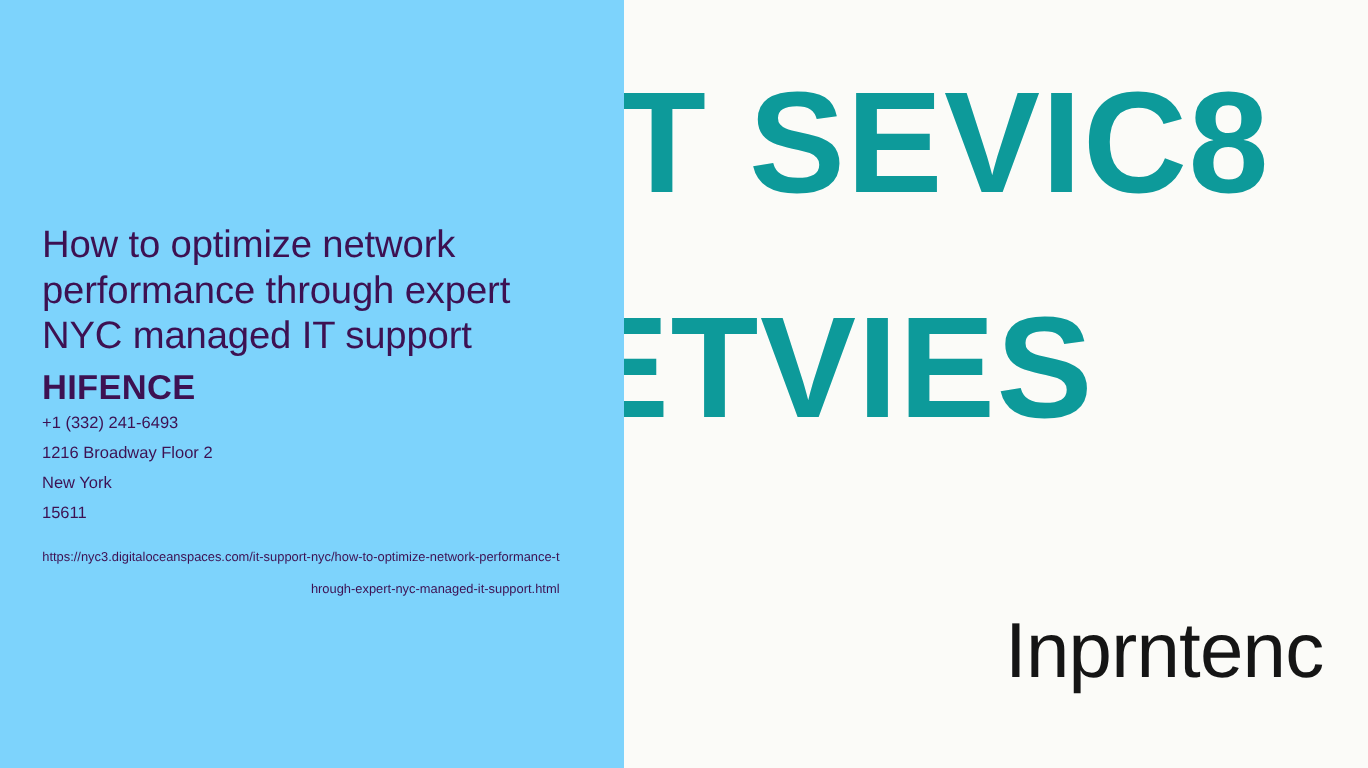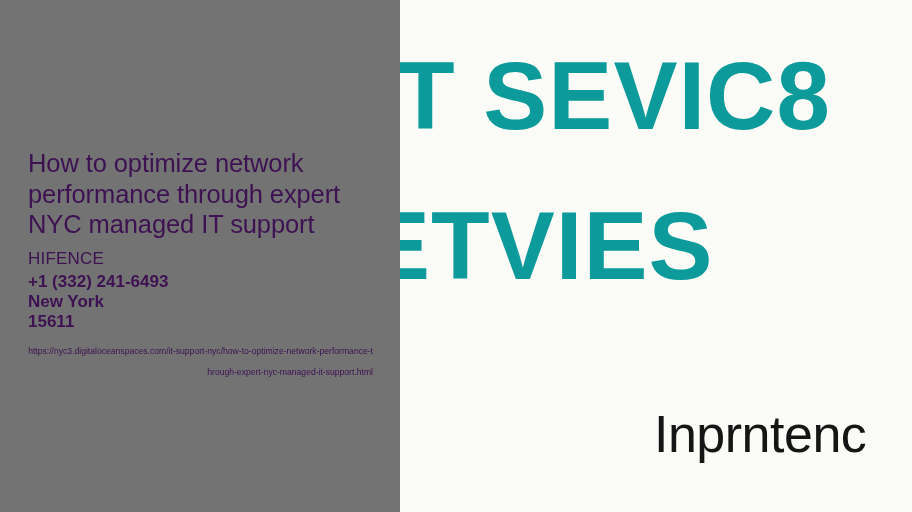--- a/index.html
+++ b/index.html
@@ -20,51 +20,52 @@
     display: flex;
     overflow: hidden;
   }
 
   
   .left-panel {
     position: relative;
     width: 400px;
     height: 512px;
     flex: 0 0 400px;
-    background: #737373;
+    background: #7dd3fc;
     overflow: hidden;
+    padding-left: 16px;
   }
   .left-inner {
     position: absolute;
     left: 28px;
     top: 148px;
     right: 14px;
   }
   .article-title {
     color: #3d1152;
     font-size: 25.5px;
     line-height: 30.5px;
     font-weight: 400;
     letter-spacing: -0.1px;
     margin: 0 0 8px 0;
     max-width: 362px;
   }
   .brand-name {
     color: #3d1152;
-    font-size: 17px;
+    font-size: 23px;
     line-height: 21px;
-    font-weight: 400;
+    font-weight: 700;
     letter-spacing: 0.2px;
     margin: 0 0 3px 0;
   }
   .contact-line {
     color: #3d1152;
-    font-size: 17px;
+    font-size: 11px;
     line-height: 20px;
-    font-weight: 700;
+    font-weight: 400;
     margin: 0;
   }
   .source-url {
     color: #3d1152;
     font-size: 8.6px;
     line-height: 21px;
     font-weight: 400;
     margin: 9px 0 0 0;
     word-break: break-all;
     max-width: 345px;
@@ -116,20 +117,21 @@
 
   <div class="left-panel">
     <div class="left-inner">
 
       <h1 class="article-title">How to optimize network performance through expert NYC managed IT support</h1>
 
       <div class="brand-name">HIFENCE</div>
 
       <div class="contact-line">+1 (332) 241-6493</div>
 
+      <div class="contact-line">1216 Broadway Floor 2</div>
 
       <div class="contact-line">New York</div>
 
       <div class="contact-line">15611</div>
 
       <div class="source-url">https://nyc3.digitaloceanspaces.com/it-support-nyc/how-to-optimize-network-performance-through-expert-nyc-managed-it-support.html</div>
 
     </div>
   </div>
 

